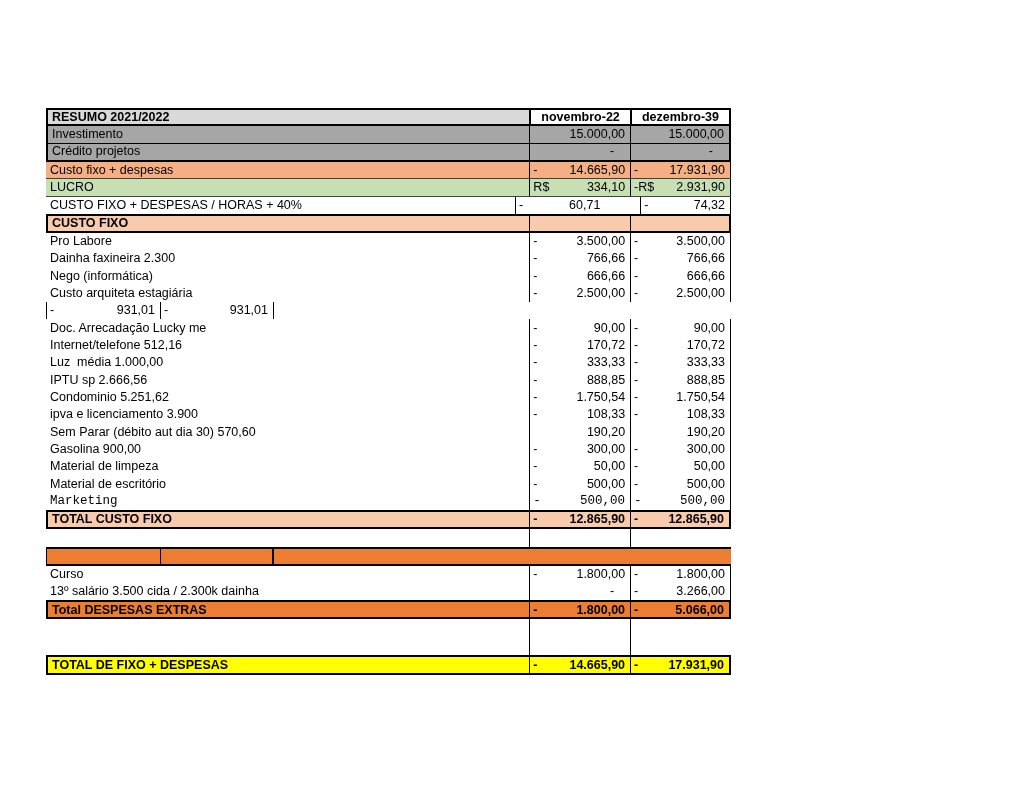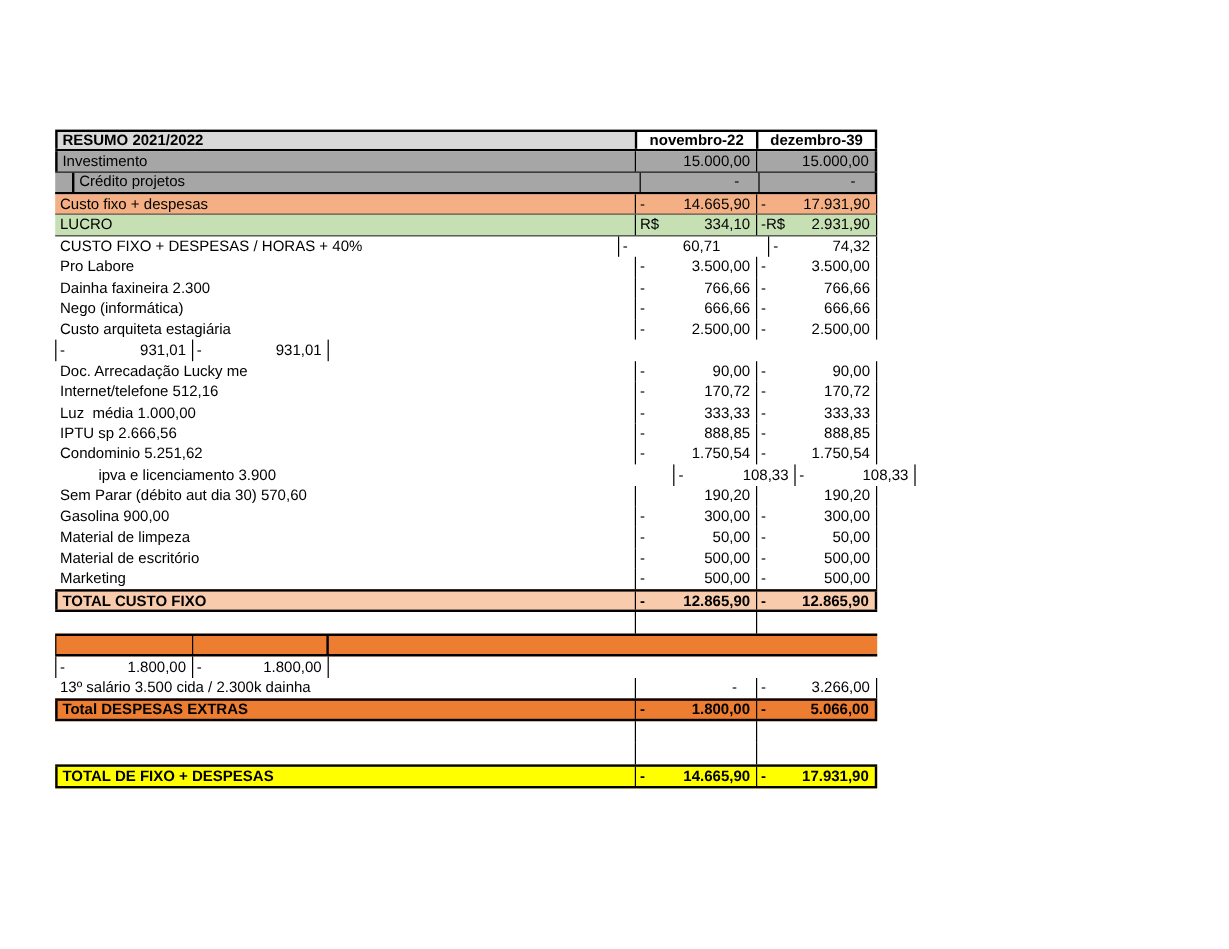--- a/index.html
+++ b/index.html
@@ -64,21 +64,21 @@
         <div class="cl">Investimento</div>
         <div class="cn nov">
           <span class="sg"></span>
           <span class="vl">15.000,00</span>
         </div>
         <div class="cn dez">
           <span class="sg"></span>
           <span class="vl">15.000,00</span>
         </div>
       </div>
-      <div class="r t-grayend" style="height: 18px; padding-left: 14px;">
+      <div class="r t-grayend" style="height: 18px;">
         <div class="cl">Crédito projetos</div>
         <div class="cn nov">
           <span class="sg"></span>
           <span class="vl zero">-</span>
         </div>
         <div class="cn dez">
           <span class="sg"></span>
           <span class="vl zero">-</span>
         </div>
       </div>
@@ -108,20 +108,25 @@
         <div class="cl">CUSTO FIXO + DESPESAS / HORAS + 40%</div>
         <div class="cn nov">
           <span class="sg">-</span>
           <span class="vl">60,71</span>
         </div>
         <div class="cn dez">
           <span class="sg">-</span>
           <span class="vl">74,32</span>
         </div>
       </div>
+      <div class="r t-secpeach" style="height: 18.5px;">
+        <div class="cl">CUSTO FIXO</div>
+        <div class="cn nov"></div>
+        <div class="cn dez"></div>
+      </div>
       <div class="r t-item" style="height: 17.34px;">
         <div class="cl">Pro Labore</div>
         <div class="cn nov">
           <span class="sg">-</span>
           <span class="vl">3.500,00</span>
         </div>
         <div class="cn dez">
           <span class="sg">-</span>
           <span class="vl">3.500,00</span>
         </div>
@@ -217,21 +222,21 @@
         <div class="cl">Condominio 5.251,62</div>
         <div class="cn nov">
           <span class="sg">-</span>
           <span class="vl">1.750,54</span>
         </div>
         <div class="cn dez">
           <span class="sg">-</span>
           <span class="vl">1.750,54</span>
         </div>
       </div>
-      <div class="r t-item" style="height: 17.34px; margin-left: 32px;">
+      <div class="r t-item" style="height: 17.34px;">
         <div class="cl">ipva e licenciamento 3.900</div>
         <div class="cn nov">
           <span class="sg">-</span>
           <span class="vl">108,33</span>
         </div>
         <div class="cn dez">
           <span class="sg">-</span>
           <span class="vl">108,33</span>
         </div>
       </div>
@@ -272,21 +277,21 @@
         <div class="cl">Material de escritório</div>
         <div class="cn nov">
           <span class="sg">-</span>
           <span class="vl">500,00</span>
         </div>
         <div class="cn dez">
           <span class="sg">-</span>
           <span class="vl">500,00</span>
         </div>
       </div>
-      <div class="r t-item" style="height: 17.34px;">
+      <div class="r t-item" style="height: 17.34px; font-family: Liberation Mono, monospace;">
         <div class="cl">Marketing</div>
         <div class="cn nov">
           <span class="sg">-</span>
           <span class="vl">500,00</span>
         </div>
         <div class="cn dez">
           <span class="sg">-</span>
           <span class="vl">500,00</span>
         </div>
       </div>
@@ -304,20 +309,21 @@
       <div class="r t-blank" style="height: 18px;">
         <div class="cl"></div>
         <div class="cn nov"></div>
         <div class="cn dez"></div>
       </div>
       <div class="r t-secorange" style="height: 19px;">
         <div class="cn nov"></div>
         <div class="cn dez"></div>
       </div>
       <div class="r t-item" style="height: 17.34px;">
+        <div class="cl">Curso</div>
         <div class="cn nov">
           <span class="sg">-</span>
           <span class="vl">1.800,00</span>
         </div>
         <div class="cn dez">
           <span class="sg">-</span>
           <span class="vl">1.800,00</span>
         </div>
       </div>
       <div class="r t-item" style="height: 17.34px;">

